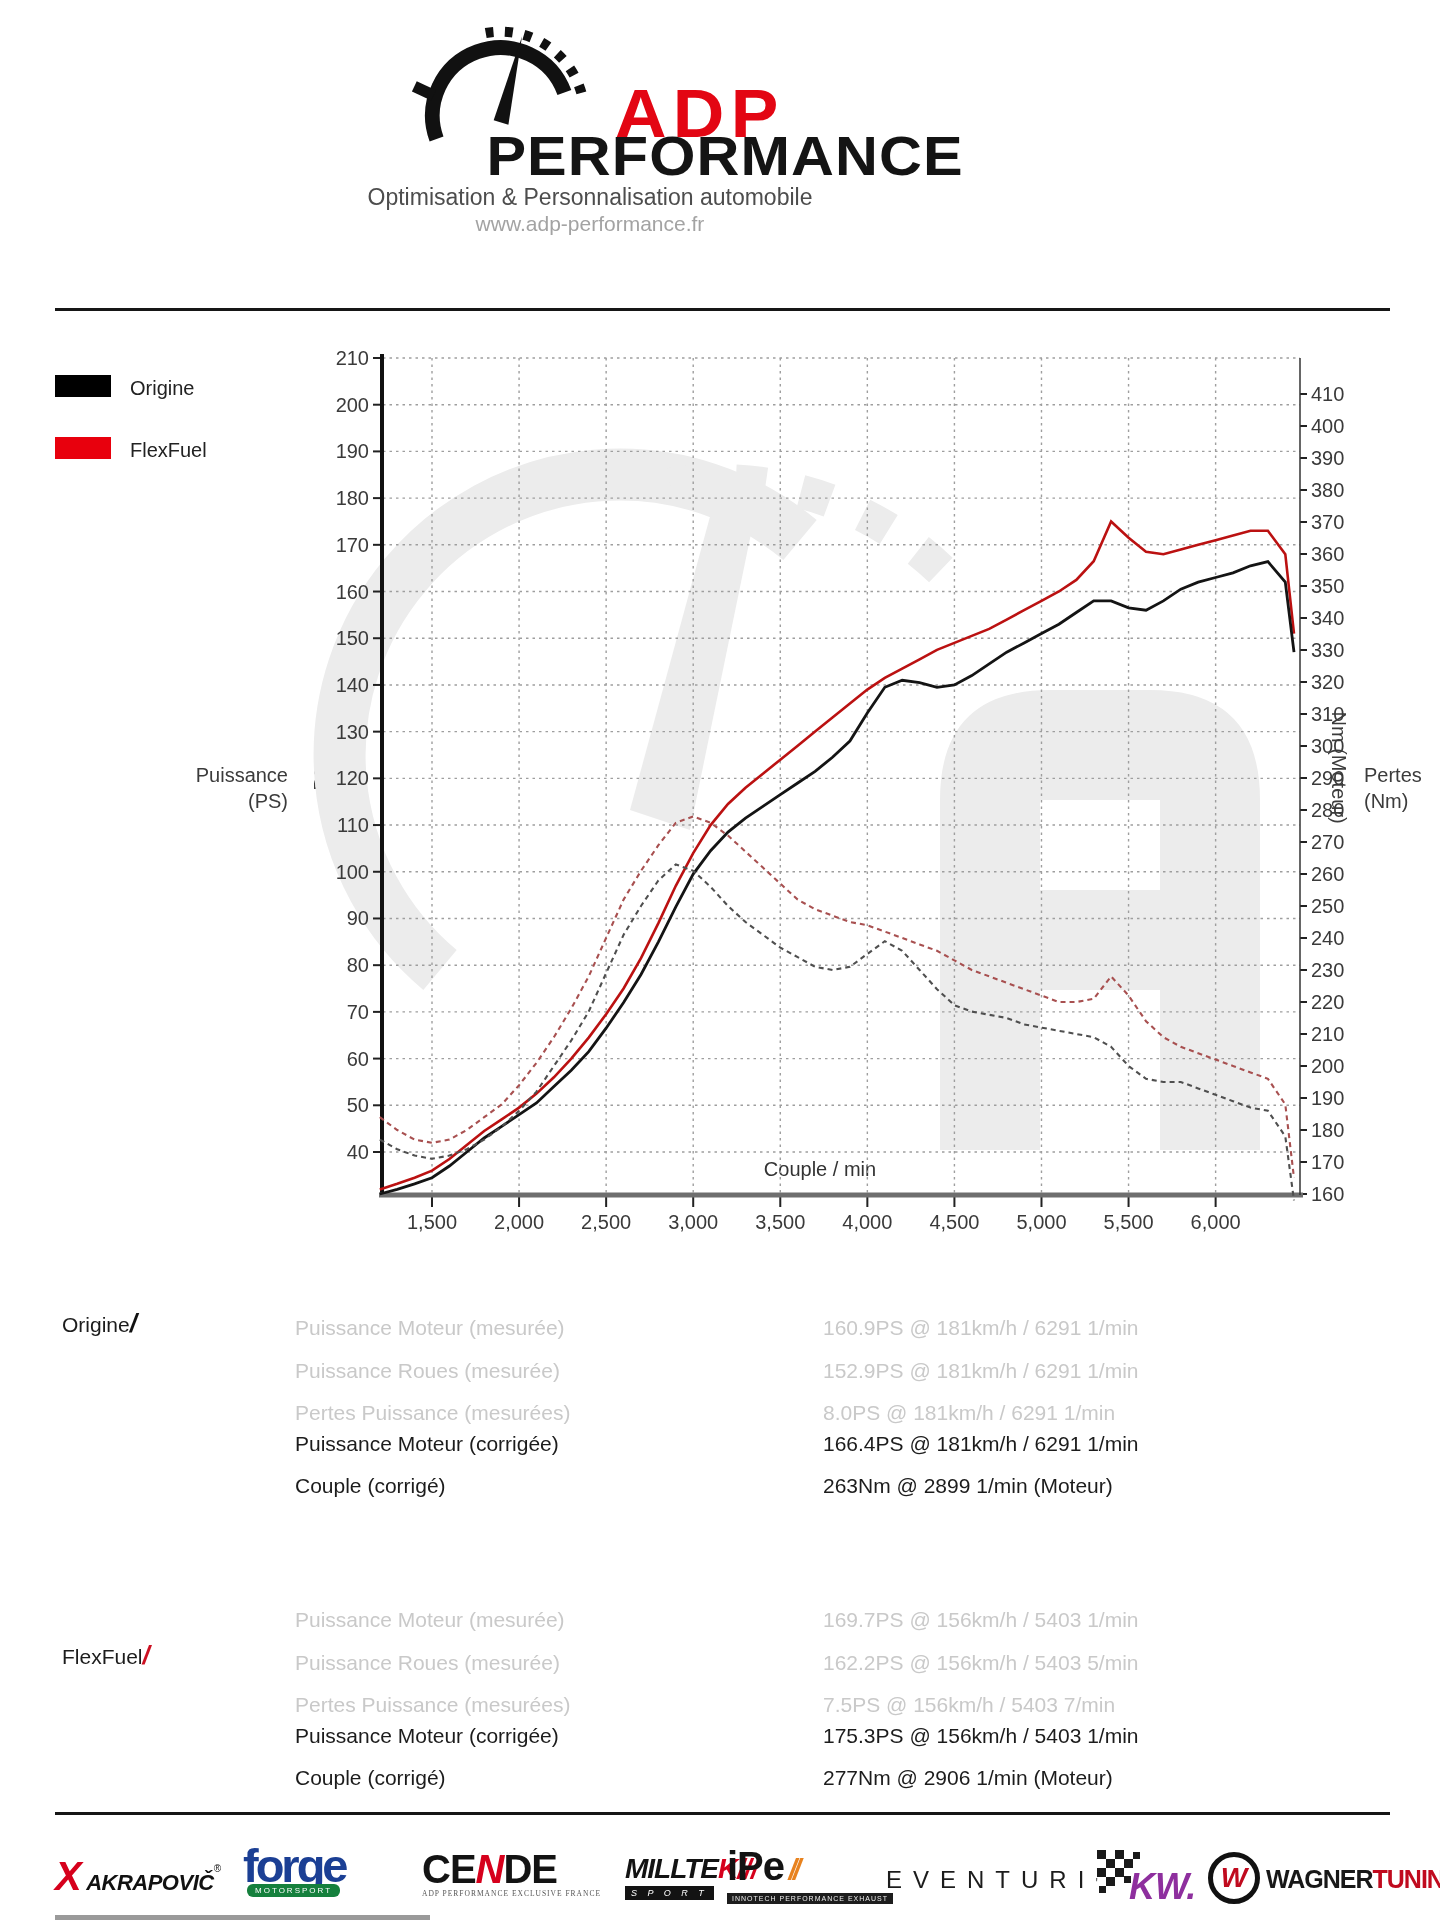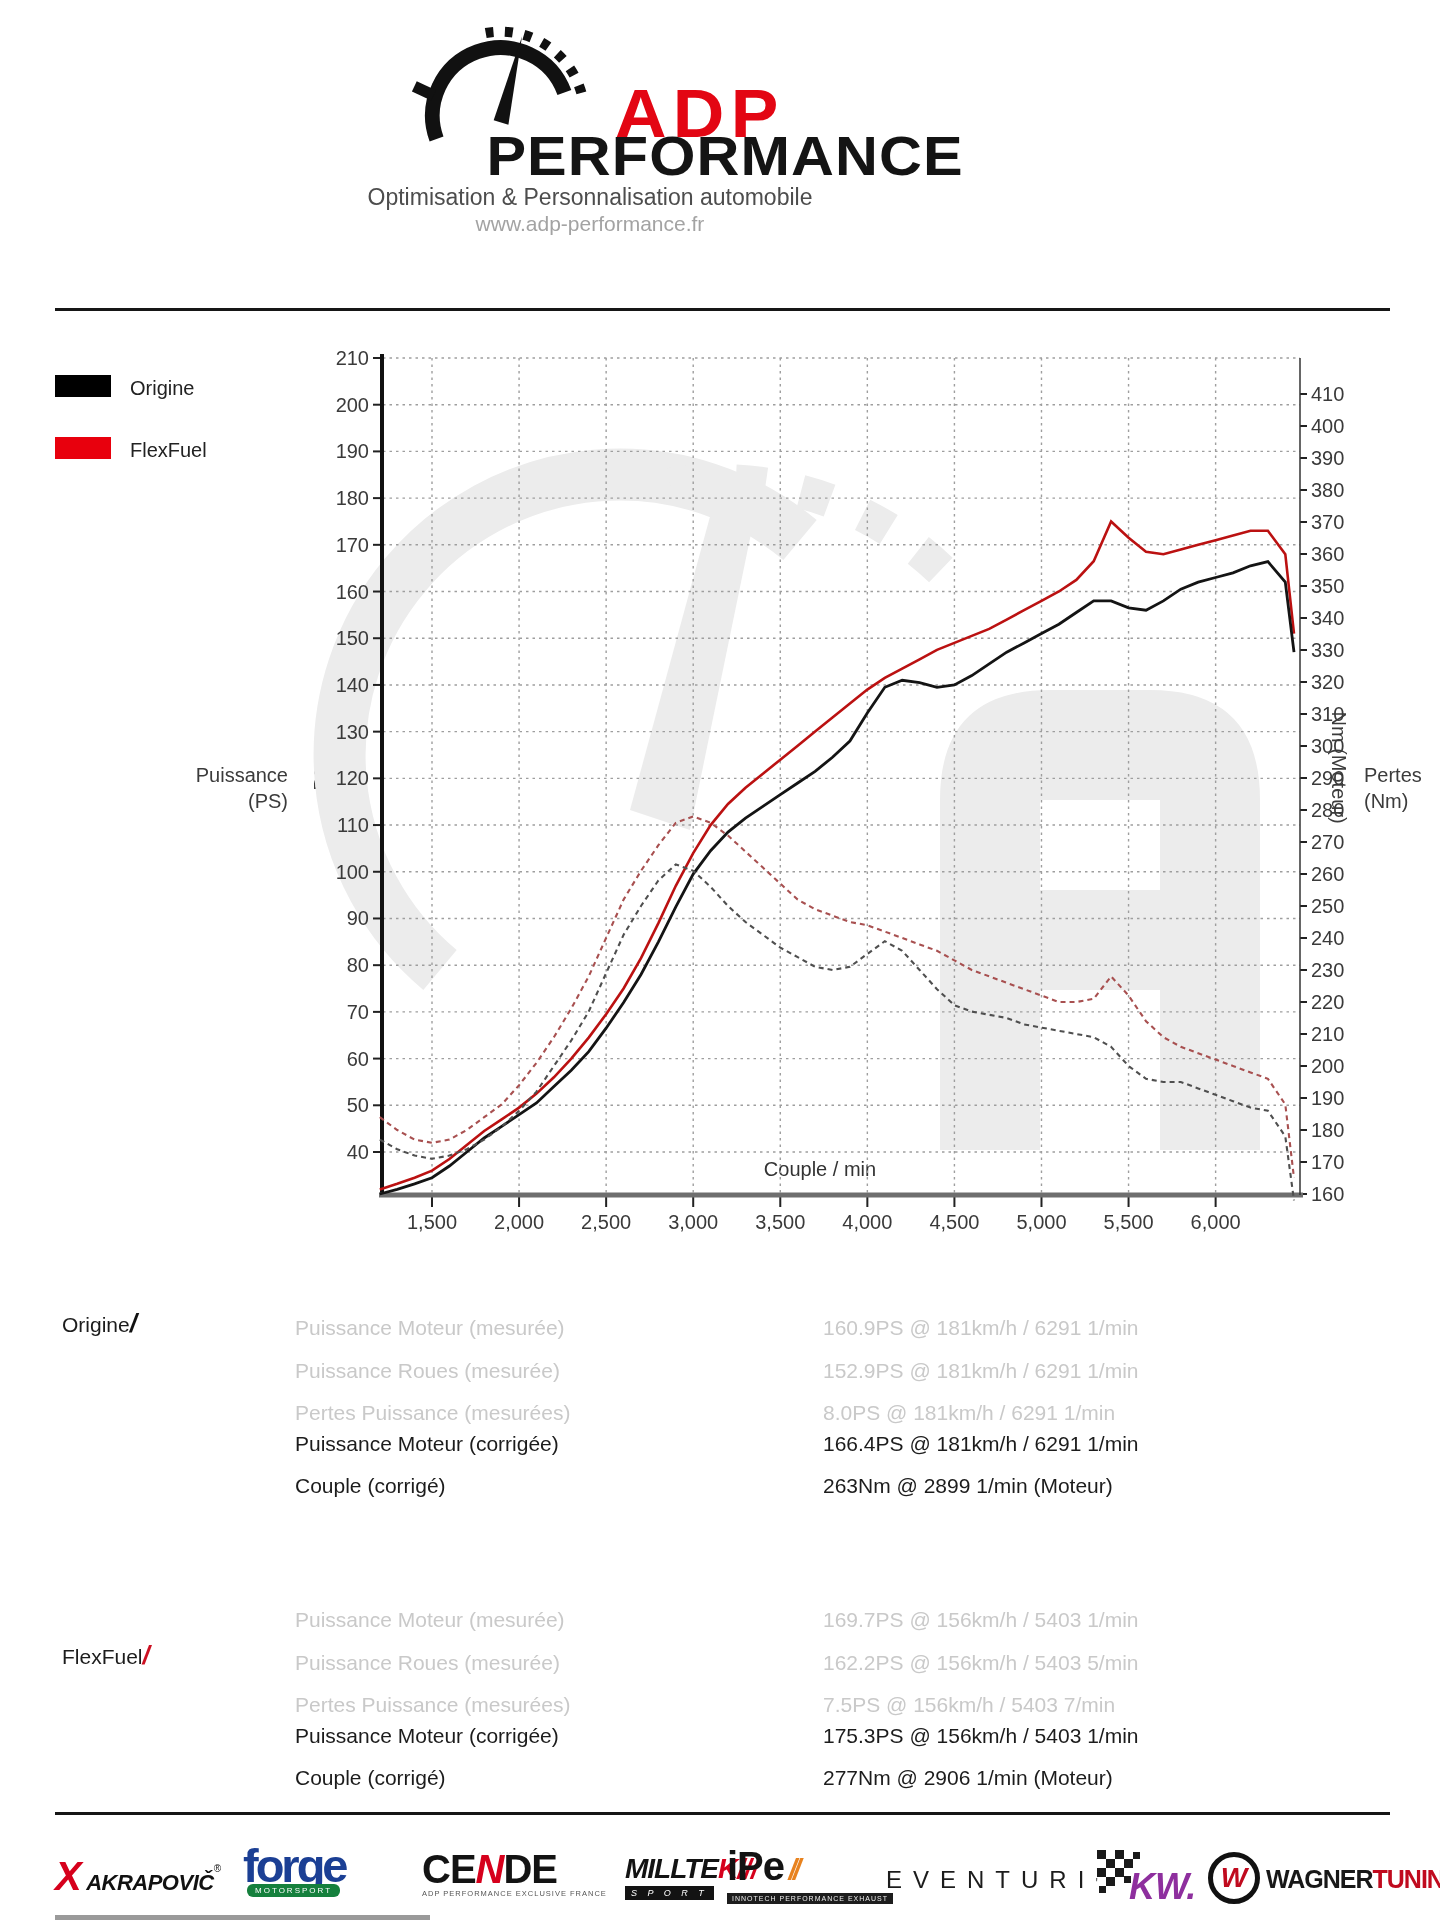--- a/index.html
+++ b/index.html
@@ -60,21 +60,21 @@
 
   
   .logo{top:1850px;height:60px;}
   .ak-x{font-size:40px;font-weight:900;color:#d6001c;font-style:italic;}
   .ak-name{font-size:22px;font-weight:900;font-style:italic;letter-spacing:-0.5px;color:#111;}
   .ak-reg{font-size:10px;vertical-align:18px;color:#111;}
   .forge-name{font-size:47px;font-weight:900;color:#1b3f94;letter-spacing:-3px;line-height:40px;}
   .forge-sub{position:absolute;left:4px;top:38px;background:#15803d;color:#fff;font-size:8px;letter-spacing:2px;padding:2px 8px;border-radius:6px;}
   .cende-name{font-size:40px;font-weight:900;letter-spacing:-1px;color:#131313;line-height:38px;}
   .cende-n{color:#d6001c;font-style:italic;}
-  .cende-tag{font-size:7.5px;color:#555;letter-spacing:1px;margin-top:1px;text-align:right;}
+  .cende-tag{font-size:7.5px;color:#555;letter-spacing:1px;margin-top:1px;text-align:right;font-family:Liberation Serif, serif;}
   .milltek-name{font-size:28px;font-weight:900;font-style:italic;color:#131313;letter-spacing:-1px;line-height:26px;}
   .milltek-k{color:#d6001c;}
   .milltek-flare{color:#d6001c;font-weight:900;}
   .milltek-sport{display:inline-block;background:#131313;color:#fff;font-size:9px;letter-spacing:4px;padding:2px 6px;font-style:italic;}
   .ipe-name{font-size:40px;font-weight:900;color:#131313;letter-spacing:-1px;line-height:36px;}
   .ipe-glyph{color:#e8821e;font-size:30px;letter-spacing:-4px;font-weight:900;font-style:italic;}
   .ipe-tag{display:inline-block;background:#1d1d1d;color:#eee;font-size:7px;letter-spacing:1px;padding:2px 5px;margin-top:2px;}
   .eventuri-name{font-size:24px;letter-spacing:11px;color:#1c1c1c;font-weight:500;}
   .kw-name{position:absolute;left:34px;top:18px;font-size:36px;font-weight:900;font-style:italic;color:#8e2f9e;}
   .wagner-circle{position:absolute;left:0;top:0;width:52px;height:52px;border:5px solid #111;border-radius:50%;box-sizing:border-box;text-align:center;}

